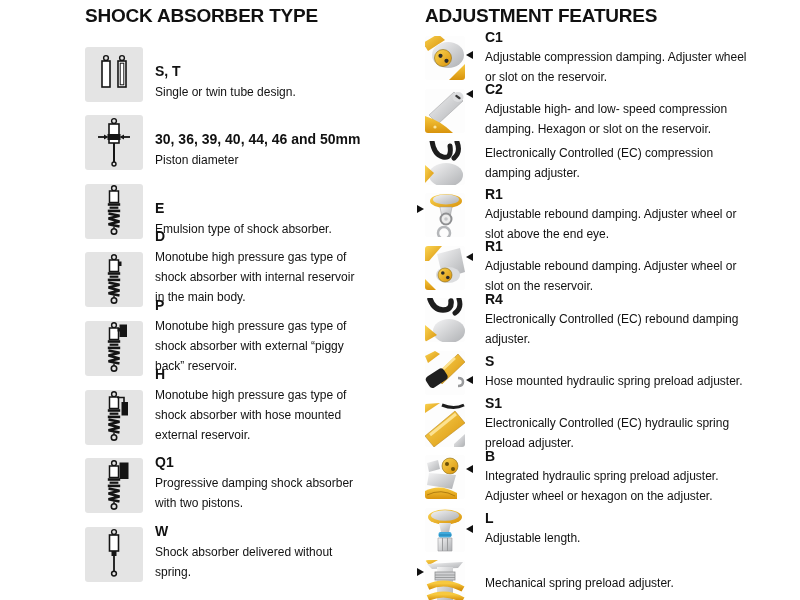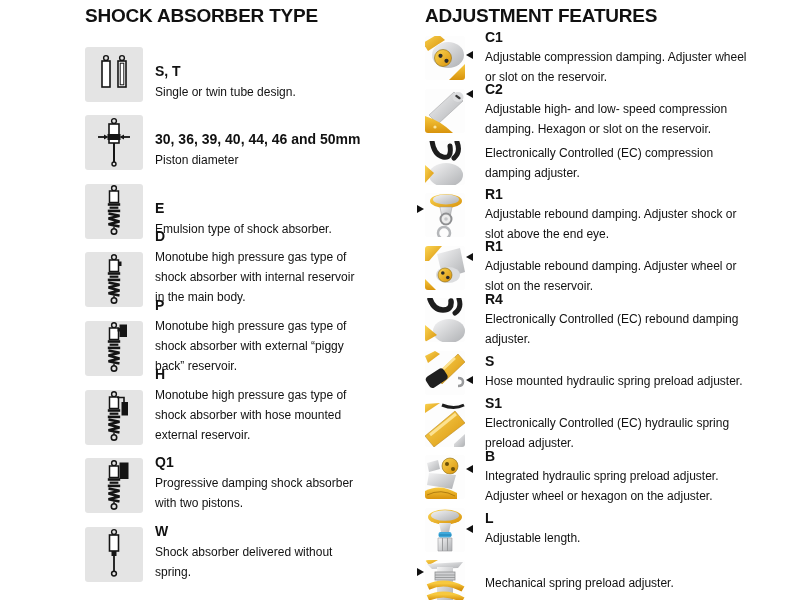--- a/index.html
+++ b/index.html
@@ -255,21 +255,21 @@
             <path d="M15 14 L27 14 L25 25 L17 25 Z" fill="url(#silverg)" stroke="#9a9b9d" stroke-width="0.5"></path>
             <circle cx="21" cy="26" r="5.5" fill="#ececec" stroke="#8f9092" stroke-width="2"></circle>
             <circle cx="21" cy="26" r="1.8" fill="#c6c7c9"></circle>
             <circle cx="19" cy="40" r="6" fill="none" stroke="#b5b7ba" stroke-width="2.5"></circle>
           </svg>
         </div>
         <span class="arr pr" style="top:12px"></span>
       </div>
       <div class="rtxt">
         <div class="code">R1</div>
-        <div class="desc">Adjustable rebound damping. Adjuster shock or slot above the end eye.</div>
+        <div class="desc">Adjustable rebound damping. Adjuster wheel or slot above the end eye.</div>
       </div>
     </div>
 
     <div class="rrow">
       <div class="thumb">
         <div class="ph">
           <svg width="40" height="44" viewBox="0 0 40 44">
             <rect width="40" height="44" fill="#fdfdfd"></rect>
             <path d="M0 0 L17 0 L4 15 L0 15 Z" fill="url(#goldg)"></path>
             <path d="M12 8 L35 2 L40 26 L18 33 Z" fill="url(#silverg)"></path>

